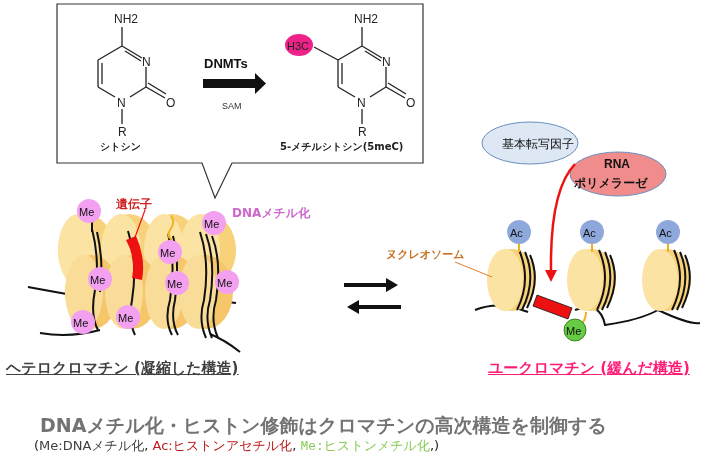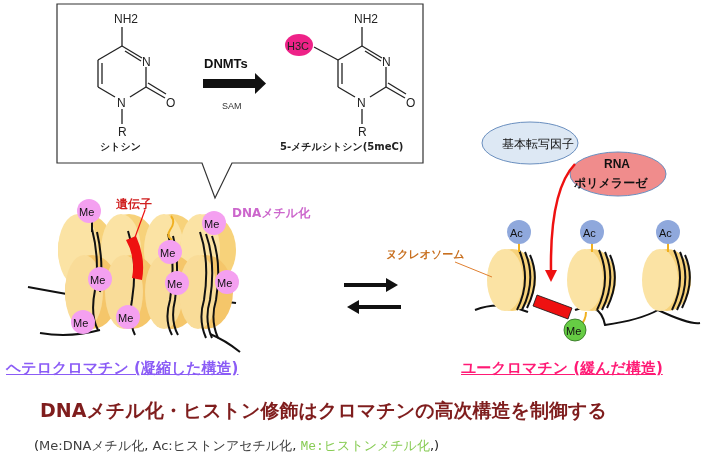--- a/index.html
+++ b/index.html
@@ -2,26 +2,26 @@
 <html><head>
 <meta charset="utf-8">
 <style>
   html, body { margin: 0; padding: 0; background: #ffffff; }
   body { width: 720px; height: 462px; position: relative; overflow: hidden;
          font-family: "DejaVu Sans", "Liberation Sans", sans-serif; }
   svg text { font-family: "Liberation Sans", "DejaVu Sans", sans-serif; }
   .jp { font-family: "DejaVu Sans", sans-serif; }
   #diagram { position: absolute; left: 0; top: 0; }
   .caption { position: absolute; font-weight: bold; font-size: 15px; text-decoration: underline; white-space: nowrap; }
-  #cap-hetero { left: 6px; top: 359px; color: #8b5cf6; }
-  #cap-eu { left: 461px; top: 359px; color: #ff1a75; }
-  #headline { position: absolute; left: 40px; top: 398px; font-size: 19px; font-weight: bold; color: #7f1d1d; white-space: nowrap; }
+  #cap-hetero { left: 6px; top: 359px; color: #404040; }
+  #cap-eu { left: 488px; top: 359px; color: #ff1a75; }
+  #headline { position: absolute; left: 40px; top: 413px; font-size: 19px; font-weight: bold; color: #737373; white-space: nowrap; }
   #legend { position: absolute; left: 34px; top: 437px; font-size: 13px; color: #222; white-space: nowrap; }
   #legend .me-dna { color: #404040; }
-  #legend .ac { color: #404040; }
+  #legend .ac { color: #b91c1c; }
   #legend .me-histone { color: #88cc55; font-family: Liberation Mono, monospace; }
 </style>
 </head>
 <body>
 
 <svg id="diagram" width="720" height="400" viewBox="0 0 720 400">
   <defs>
     <linearGradient id="nucTop" x1="0" x2="0" y1="0" y2="1">
       <stop offset="0" stop-color="#fbe3a4"></stop>
         <stop offset="1" stop-color="#f7d27a"></stop>

